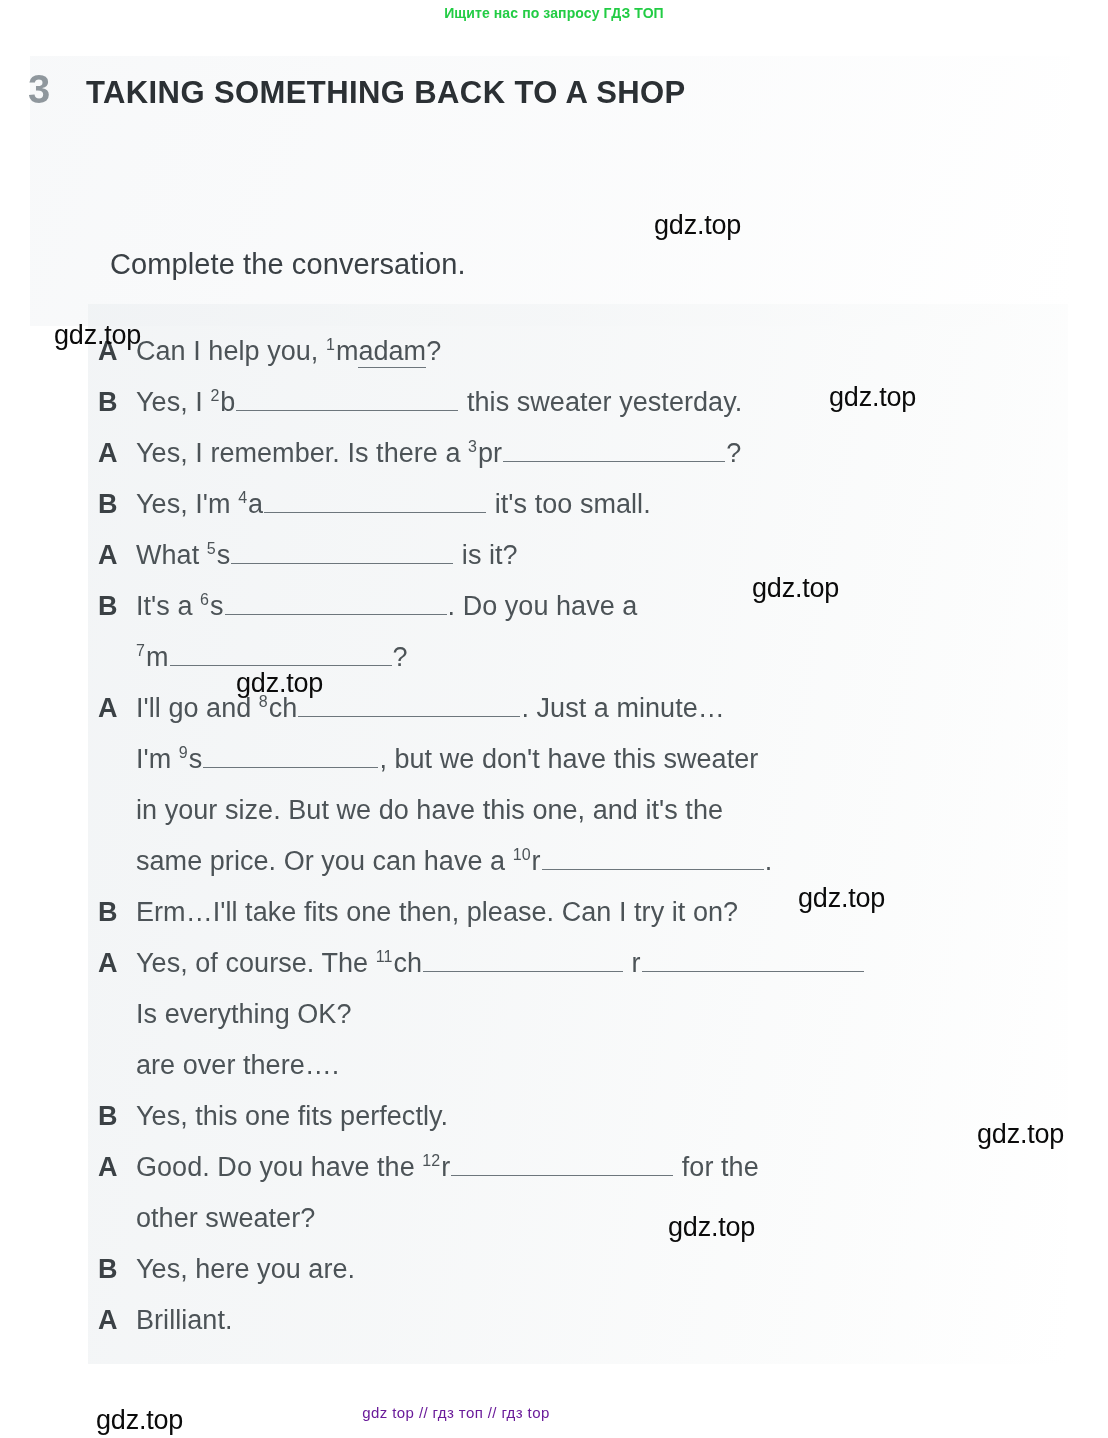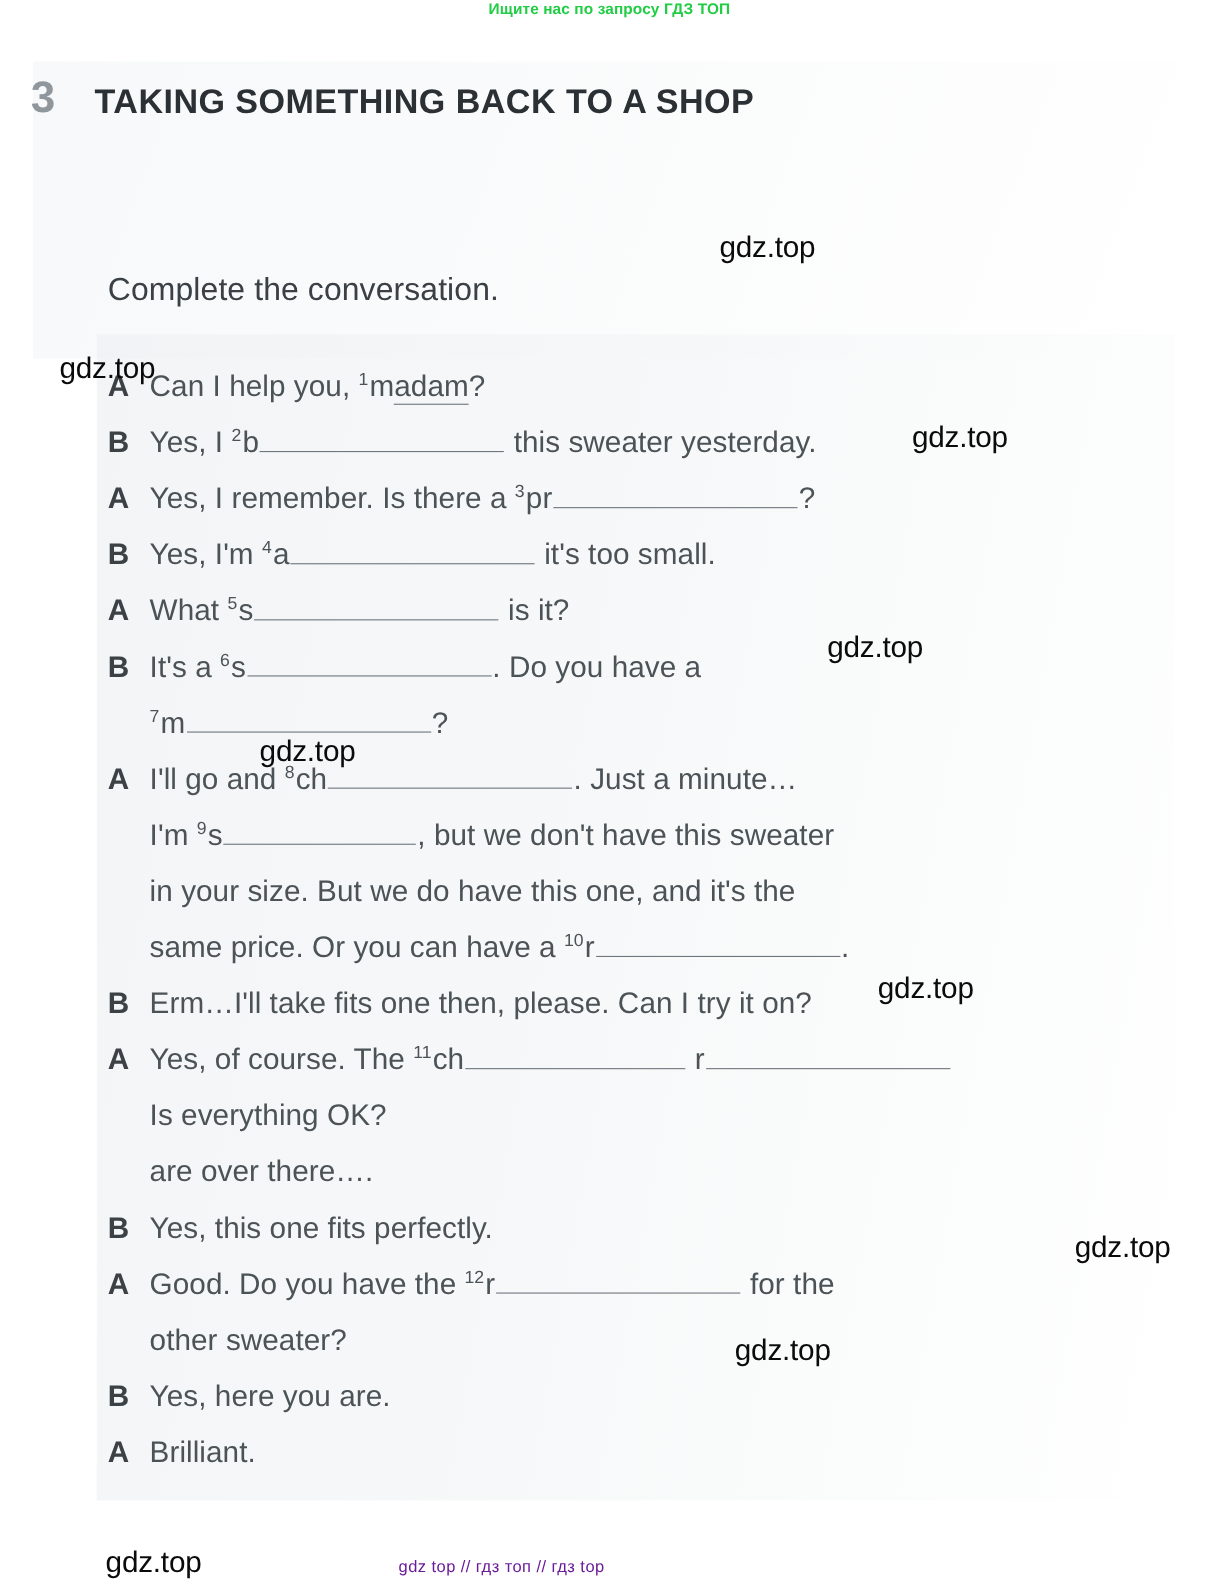--- a/index.html
+++ b/index.html
@@ -16,21 +16,21 @@
   }
 
   
   .promo-banner {
     position: absolute;
     top: 0;
     left: 0;
     width: 1108px;
     height: 26px;
     display: flex;
-    align-items: flex-start;
+    align-items: center;
     justify-content: center;
     background: #ffffff;
   }
   .promo-banner .promo-text {
     color: #22cc44;
     font-size: 14px;
     font-weight: 600;
     letter-spacing: 0.1px;
     white-space: nowrap;
   }
@@ -89,21 +89,21 @@
     font-size: 31px;
     font-weight: 700;
     line-height: 58px;
     letter-spacing: 0.4px;
     max-width: 780px;
   }
 
   
   .instruction {
     position: absolute;
-    left: 98px;
+    left: 110px;
     top: 222px;
     color: #3a4045;
     font-size: 29px;
     font-weight: 400;
     letter-spacing: 0.1px;
   }
 
   
   .conversation {
     position: absolute;
@@ -165,21 +165,21 @@
     font-family: "Liberation Sans", sans-serif;
     white-space: nowrap;
     letter-spacing: -0.2px;
     margin-top: 16px;
   }
 
   
   .footer {
     position: absolute;
     left: 0;
-    bottom: 4px;
+    bottom: 16px;
     width: 912px;
     text-align: center;
   }
   .footer .footer-text {
     color: #6a1b9a;
     font-size: 15px;
     letter-spacing: 0.4px;
     white-space: nowrap;
   }
 </style>

